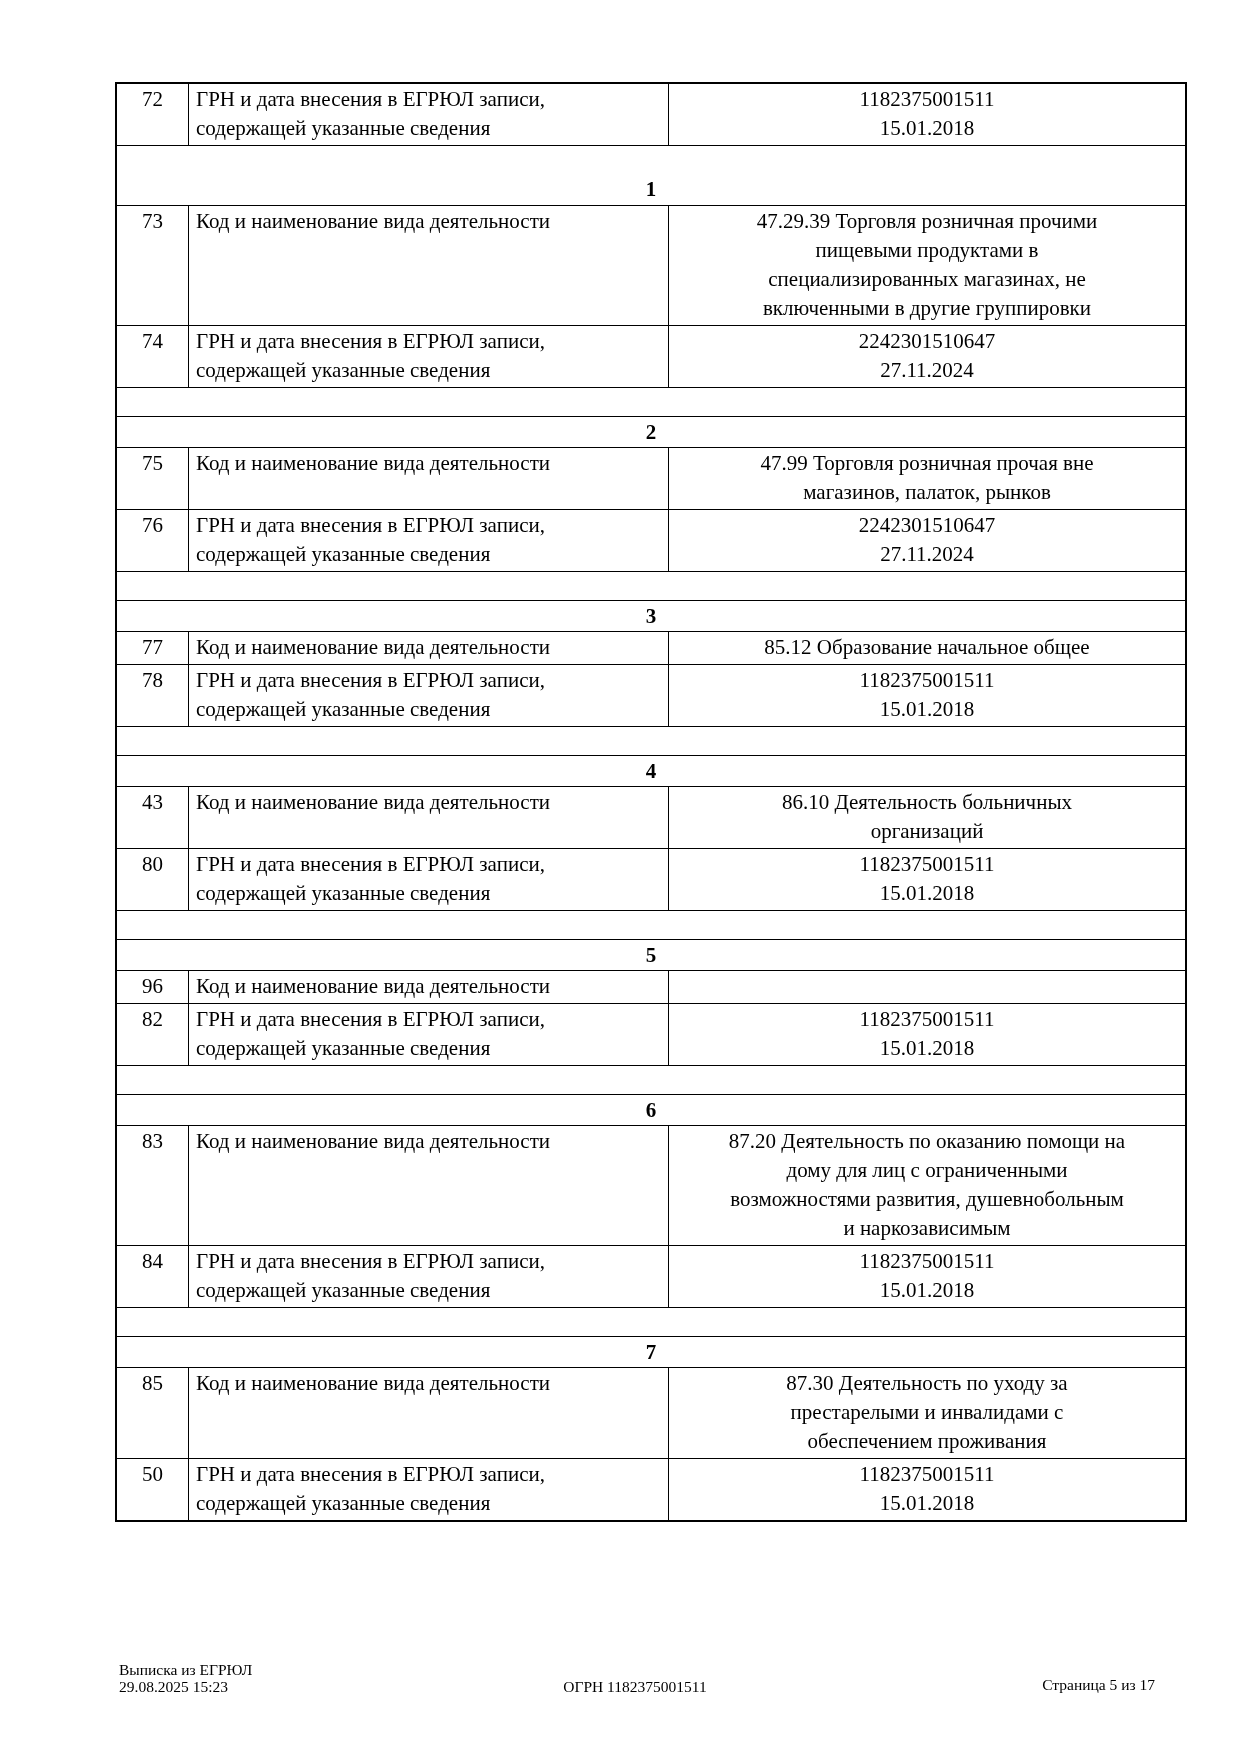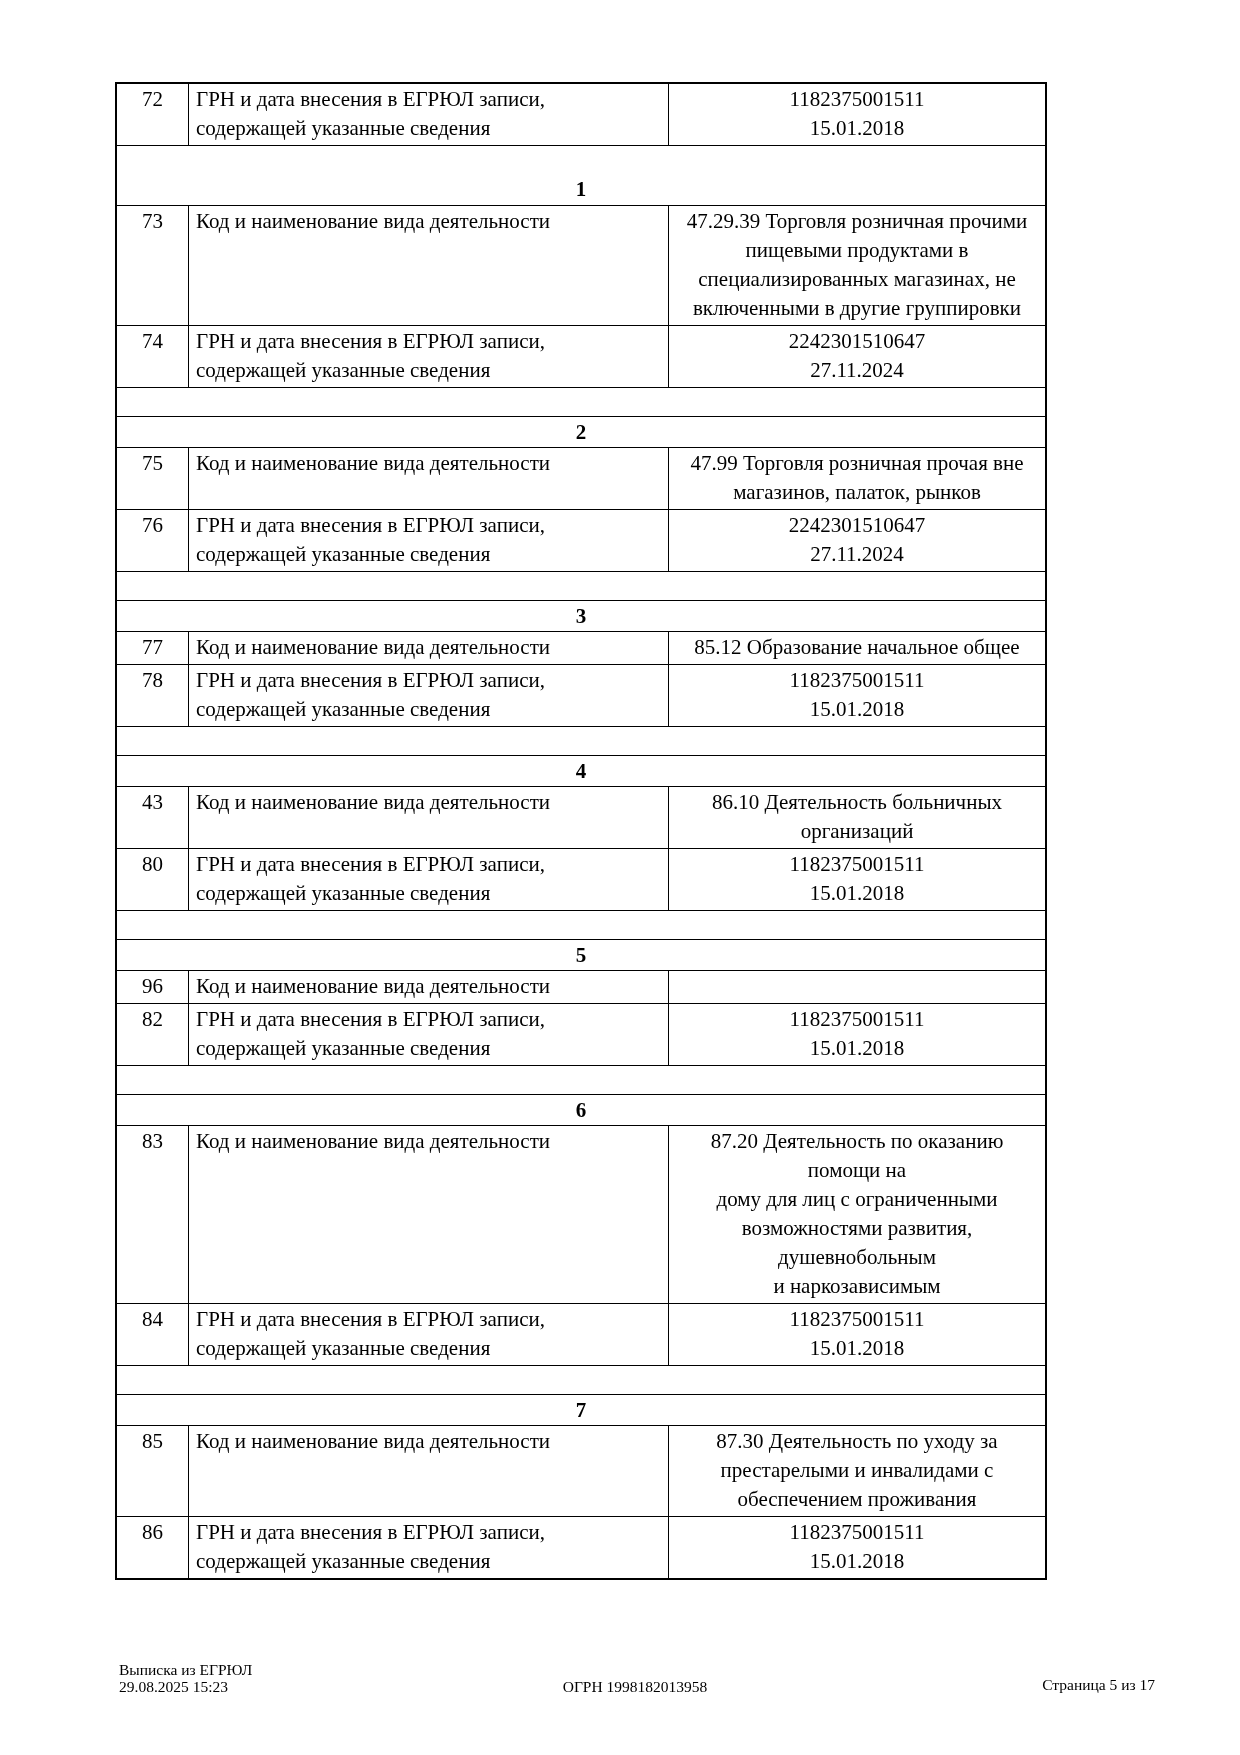--- a/index.html
+++ b/index.html
@@ -7,21 +7,21 @@
     position:relative;
     width:1240px;height:1755px;
     background:#ffffff;
     font-family:"Liberation Serif", serif;
     color:#000;
     overflow:hidden;
   }
   .doc-table{
     position:absolute;
     left:115px;top:82px;
-    width:932px;
+    width:1072px;
     border:2px solid #000;
     box-sizing:border-box;
     font-size:21px;
   }
   .t-row{display:flex;border-top:1px solid #000;box-sizing:border-box;}
   .t-row:first-child{border-top:none;}
   .c-num{
     width:72px;flex:0 0 72px;
     border-right:1px solid #000;
     text-align:center;
@@ -198,32 +198,32 @@
     <div class="c-full">7</div>
   </div>
   <div class="t-row">
     <div class="c-num">85</div>
     <div class="c-label">Код и наименование вида деятельности</div>
     <div class="c-value">87.30 Деятельность по уходу за
 престарелыми и инвалидами с
 обеспечением проживания</div>
   </div>
   <div class="t-row">
-    <div class="c-num">86</div>
+    <div class="c-num">50</div>
     <div class="c-label">ГРН и дата внесения в ЕГРЮЛ записи,
 содержащей указанные сведения</div>
     <div class="c-value">1182375001511
 15.01.2018</div>
   </div>
 </div>
 
   </div>
 
   <div class="footer">
     <div class="footer-left">
       <div>Выписка из ЕГРЮЛ</div>
       <div>29.08.2025 15:23</div>
     </div>
-    <div class="footer-center">ОГРН 1998182013958</div>
+    <div class="footer-center">ОГРН 1182375001511</div>
     <div class="footer-right">Страница 5 из 17</div>
   </div>
 
 </div>
 
 </body></html>

